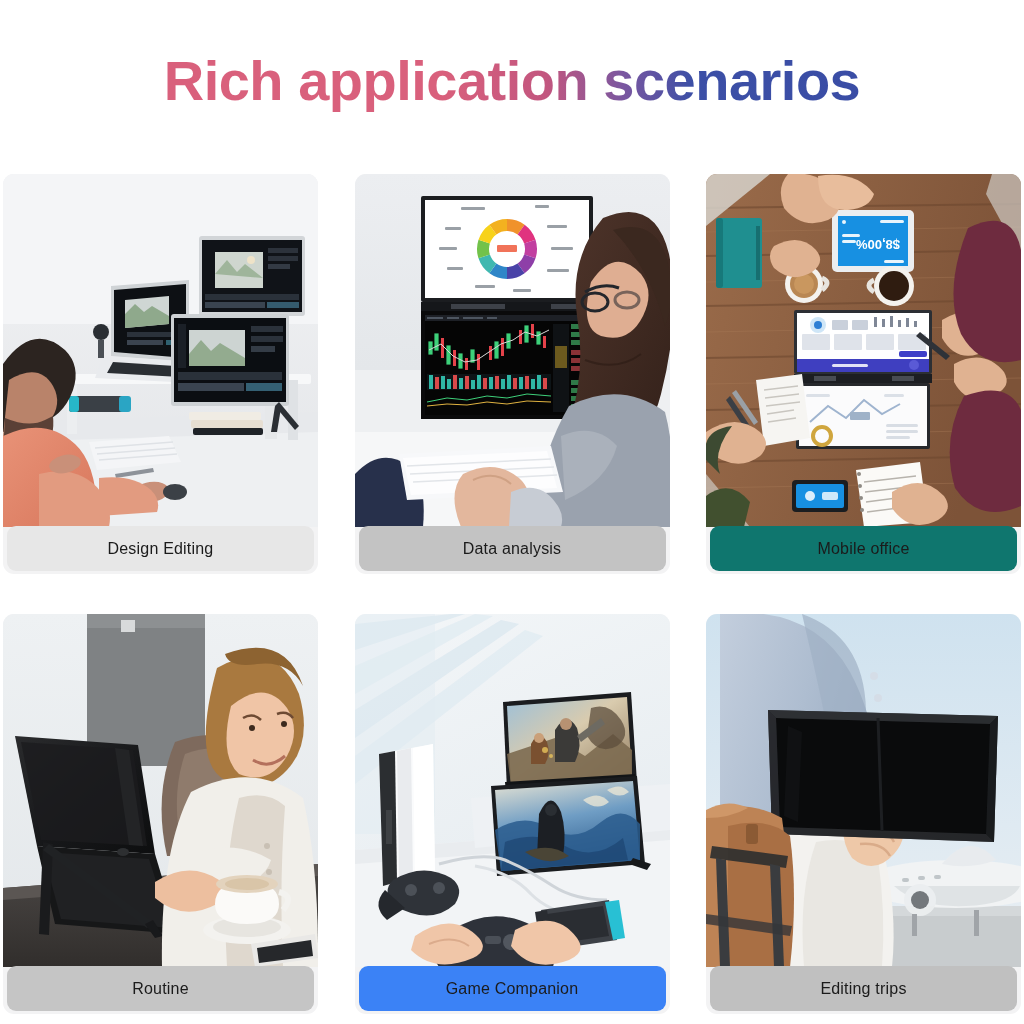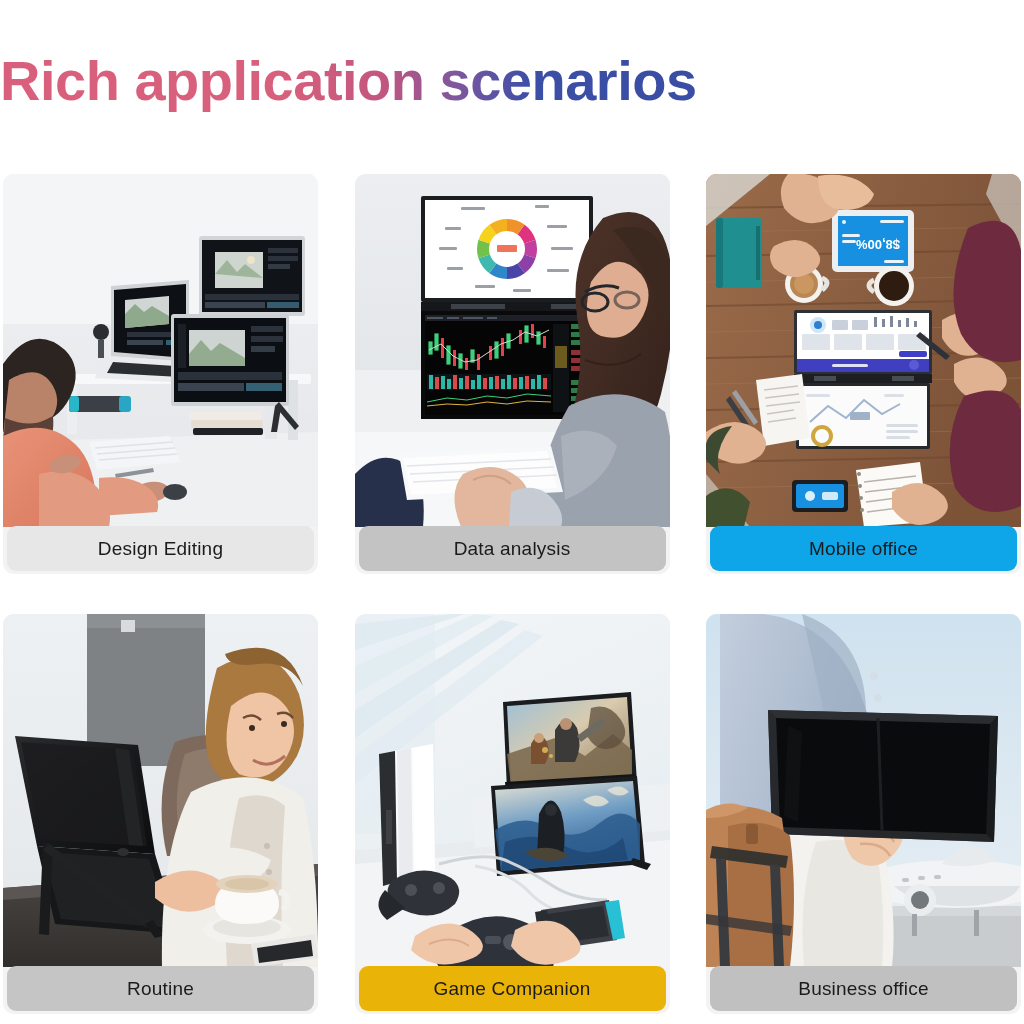--- a/index.html
+++ b/index.html
@@ -7,21 +7,21 @@
     width: 1024px; height: 1024px;
     background: #ffffff;
     font-family: "Liberation Sans", sans-serif;
     overflow: hidden;
   }
   .page { position: relative; width: 1024px; height: 1024px; background: #fff; }
 
   
   .heading-wrap {
     position: absolute; left: 0; top: 48px; width: 1024px;
-    text-align: left;
+    text-align: center;
   }
   .heading {
     display: inline-block;
     font-size: 56px; font-weight: bold; letter-spacing: -0.5px;
     background-image: linear-gradient(90deg,
         #d9607c 0%, #d9607c 40%, #c2567f 55%, #7a57a0 66%, #3c4fa6 76%, #3a4da5 100%);
     -webkit-background-clip: text; background-clip: text;
     color: transparent; -webkit-text-fill-color: transparent;
     white-space: nowrap;
   }
@@ -42,27 +42,27 @@
   .card.c5 { grid-column: 3; grid-row: 3; }
   .card.c6 { grid-column: 5; grid-row: 3; }
 
   .photo { position: absolute; left: 0; top: 0; width: 100%; height: 353px; overflow: hidden; }
   .photo svg { display: block; width: 100%; height: 100%; }
 
   .caption {
     position: absolute; left: 4px; right: 4px; bottom: 3px; height: 45px;
     border-radius: 9px;
     display: flex; align-items: center; justify-content: center;
-    font-size: 19px; color: #1b1b1b; letter-spacing: 0.2px;
+    font-size: 16px; color: #1b1b1b; letter-spacing: 0.2px;
   }
   .cap-light { background: #e7e7e7; }
   .cap-mid   { background: #c3c3c3; }
-  .cap-pale  { background: #0ea5e9; }
+  .cap-pale  { background: #0f766e; }
   .cap-grey  { background: #c5c5c5; }
-  .cap-soft  { background: #eab308; margin-top: 40px; }
+  .cap-soft  { background: #3b82f6; margin-top: 40px; }
   .cap-dark  { background: #c0c0c0; }
 </style>
 </head>
 <body>
 
 <div class="page">
 
   <div class="heading-wrap">
     <h1 class="heading">Rich application scenarios</h1>
   </div>
@@ -791,17 +791,17 @@
             <path d="M0 196 q22 -12 42 -2 q-18 10 -42 10 Z" fill="#cf9768"></path>
             <rect x="40" y="210" width="12" height="20" rx="3" fill="#8b5a34"></rect>
 
             <path d="M6 232 L82 242 L80 254 L4 244 Z" fill="#2b2d2f" opacity="0.9"></path>
             <path d="M10 244 L14 353 L24 353 L20 246 Z" fill="#3a3c3f"></path>
             <path d="M64 250 L68 353 L78 353 L74 252 Z" fill="#3a3c3f"></path>
             <path d="M0 300 L86 312 L84 322 L0 310 Z" fill="#34363a" opacity="0.8"></path>
           </g>
         </svg>
       </div>
-      <div class="caption cap-dark">Business office</div>
+      <div class="caption cap-dark">Editing trips</div>
     </div>
 
   </div>
 </div>
 
 </body></html>

